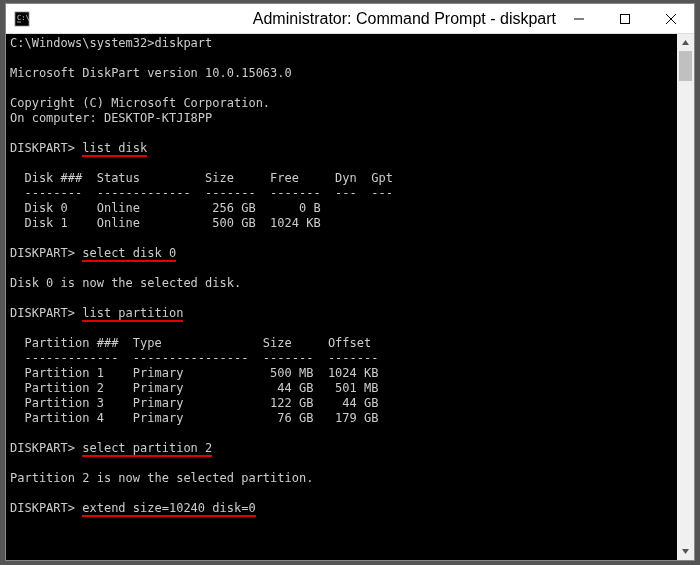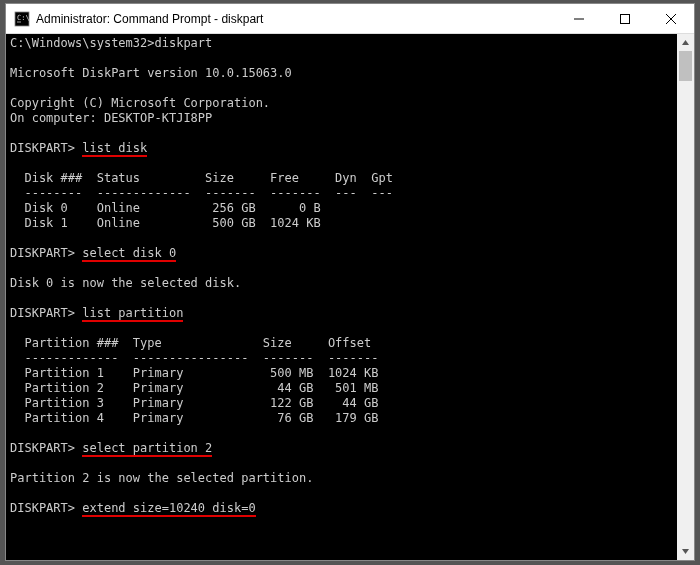--- a/index.html
+++ b/index.html
@@ -32,24 +32,25 @@
     border-bottom: 1px solid #ddd;
     flex-shrink: 0;
   }
   .titlebar-icon {
     width: 16px;
     height: 16px;
     margin-right: 6px;
     flex-shrink: 0;
   }
   .titlebar-text {
-    font-size: 12px;
+    font-size: 16px;
     color: #000;
     flex: 1;
     white-space: nowrap;
+    text-align: right;
   }
   .titlebar-buttons {
     display: flex;
     height: 100%;
   }
   .titlebar-btn {
     width: 46px;
     height: 100%;
     display: flex;
     align-items: center;

